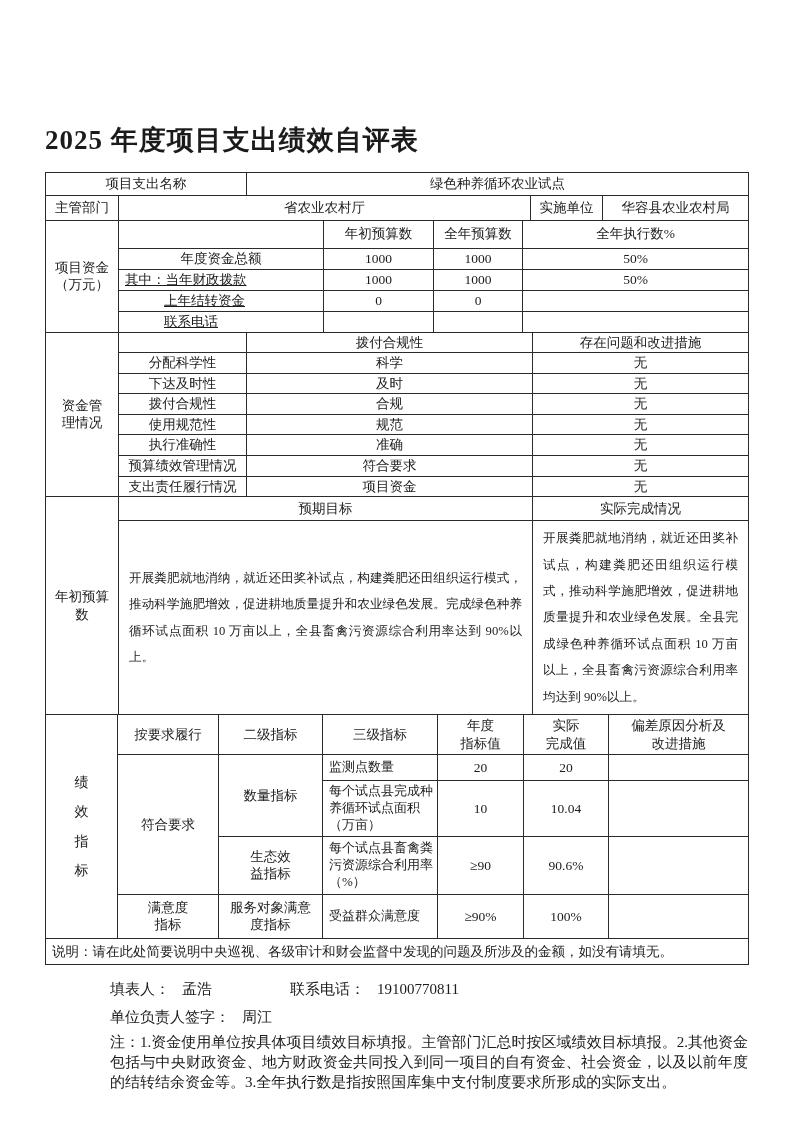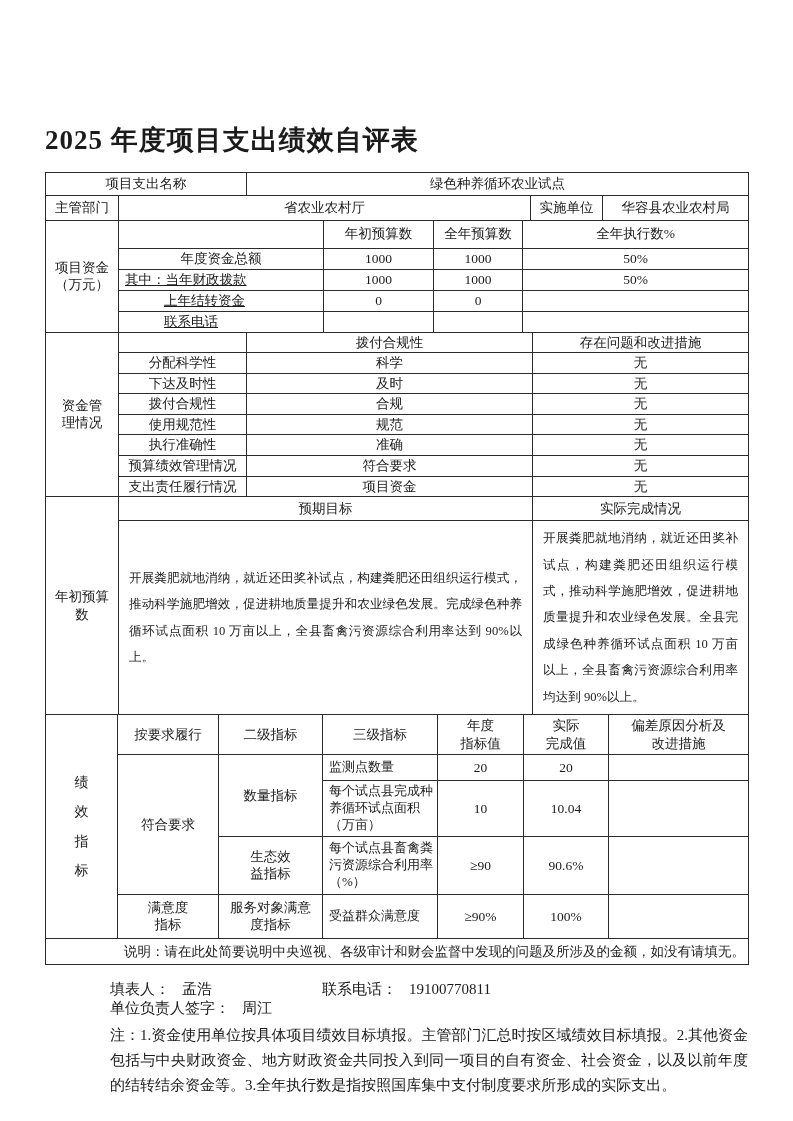--- a/index.html
+++ b/index.html
@@ -23,28 +23,28 @@
   .ml{white-space:pre-line;}
   .left{text-align:left;text-decoration:underline;}
   .pl6{padding-left:6px;}
   .pl45{padding-left:45px;}
   .vert span{display:inline-block;width:1.15em;word-break:break-all;line-height:2.1;font-size:14px;text-align:center;}
   .blk span{display:inline-block;word-break:break-all;}
   .w4 span{width:4.1em;}
   .w3 span{width:3.1em;}
   .goal-cell{text-align:justify;padding:4px 10px;font-size:12.6px;line-height:2.1;}
   .l3{text-align:left;padding:2px 2px 2px 6px;font-size:13px;}
-  .note-cell{text-align:right;padding-left:6px;font-size:13.5px;}
+  .note-cell{text-align:left;padding-left:6px;font-size:13.5px;}
   .footer{margin-left:65px;width:638px;font-size:15px;}
-  .info-row{display:flex;margin-top:15px;gap:32px;}
+  .info-row{display:flex;margin-top:15px;}
   .info-row .f1{width:180px;}
   .info-row .f2{width:210px;}
   .val{margin-left:12px;}
-  .sig-row{}
-  .notes{margin-top:5px;line-height:25px;text-align:justify;}
+  .sig-row{margin-top:9px;}
+  .notes{margin-top:5px;line-height:20px;text-align:justify;}
 </style>
 </head>
 <body>
 
 <div class="page">
 
   <h1 class="doc-title">2025 年度项目支出绩效自评表</h1>
 
   <table>
     <colgroup>

